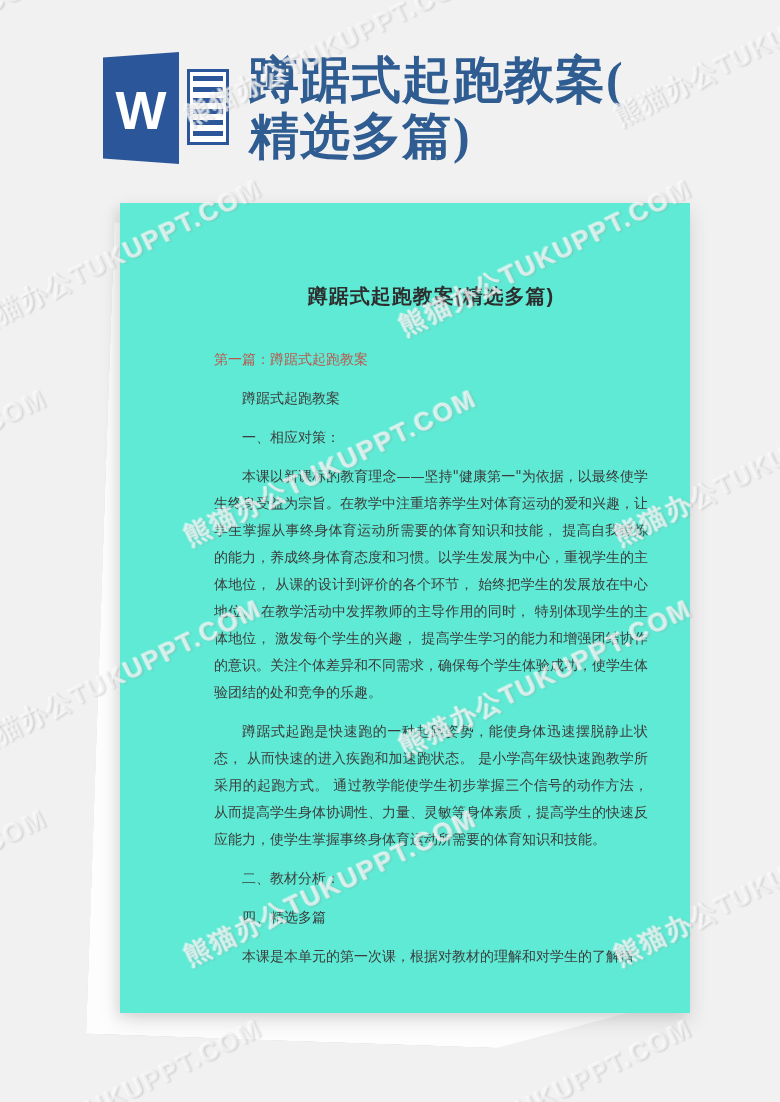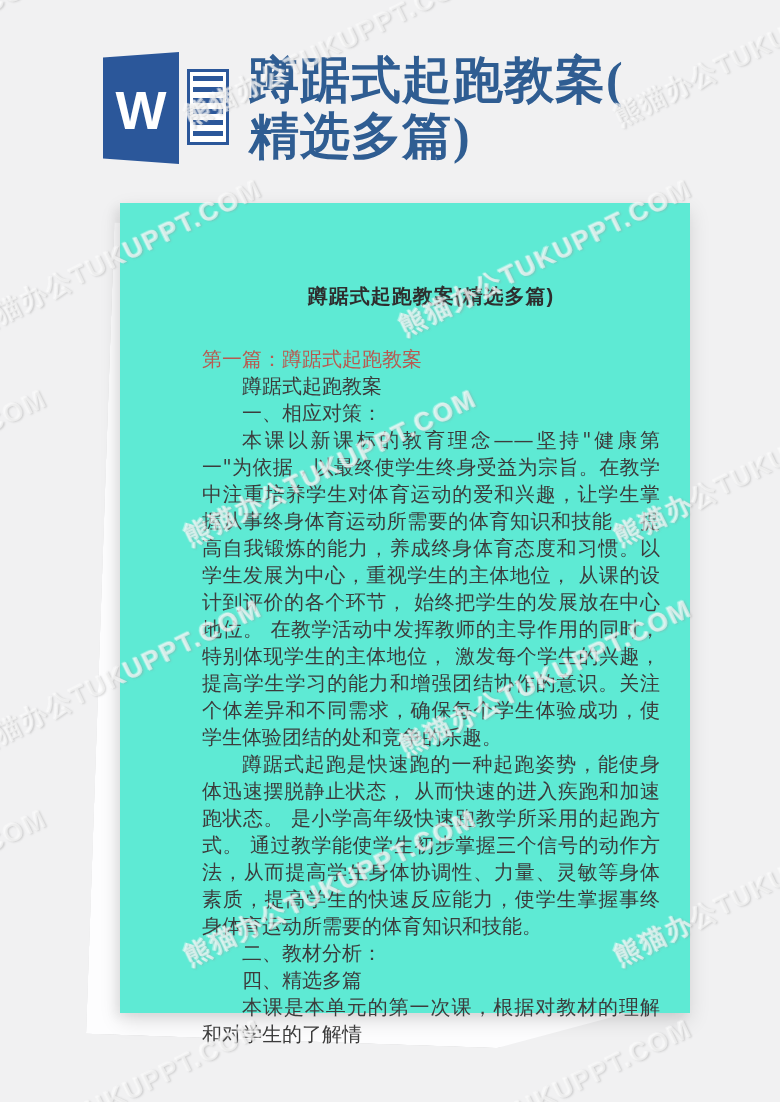--- a/index.html
+++ b/index.html
@@ -65,22 +65,22 @@
   }
   .doc-title {
     font-family:"Liberation Sans", sans-serif;
     font-weight:600; font-size:20px; color:#2e2e2e;
     text-align:center; letter-spacing:1px;
     margin-bottom:36px;
   }
   .doc-body { width:100%; }
   .para {
     font-family:"DejaVu Serif","Liberation Serif", serif;
-    font-size:20px; line-height:27px; color:#3c3c3c;
-    margin:0;
+    font-size:14px; line-height:27px; color:#3c3c3c;
+    margin:12px;
   }
   .para.section-red { color:var(--accent-red, #b85a50); text-indent:0; }
   .para.plain { text-indent:2em; }
   .para.body { text-indent:2em; text-align:justify; }
 
   
   .watermark-layer {
     position:absolute; inset:0; z-index:5; pointer-events:none;
   }
   .wm {

